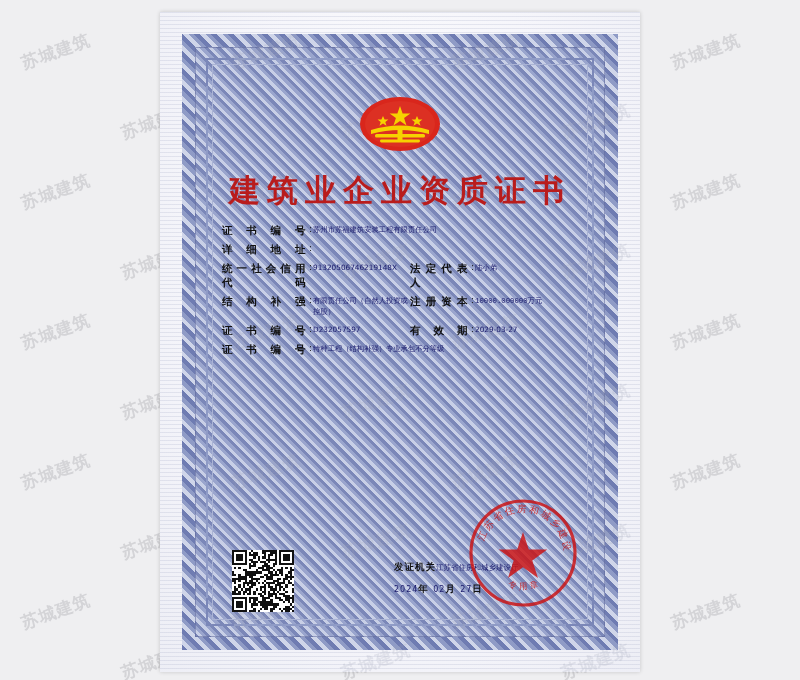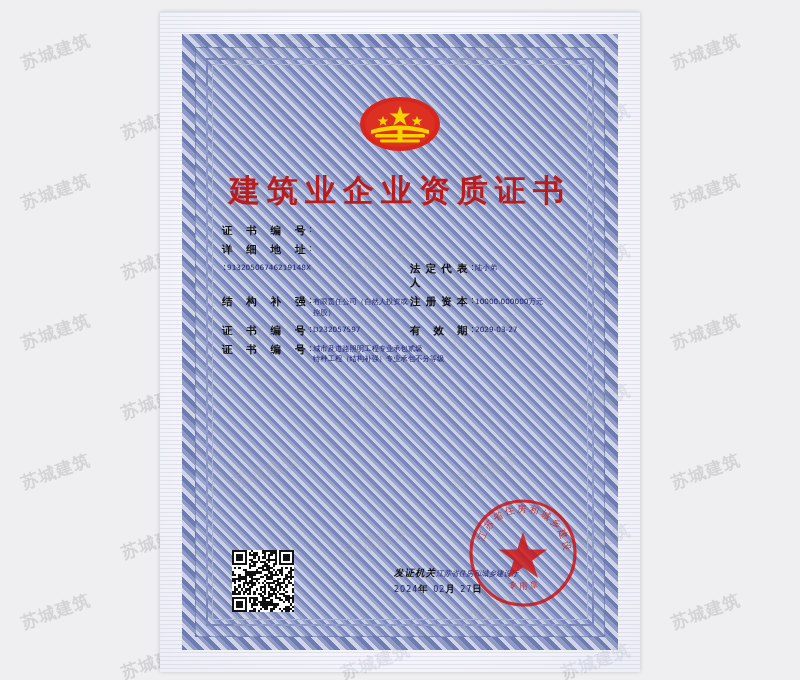--- a/index.html
+++ b/index.html
@@ -171,20 +171,21 @@
   }
   .half {
     display: flex;
     align-items: flex-start;
   }
   .half.left { width: 188px; }
   .half.right { flex: 1; }
   .half.right .flabel { width: 60px; }
   .multiline .fvalue {
     line-height: 1.55;
+    font-family: Liberation Mono, monospace;
   }
   .qual-list div { white-space: nowrap; }
 
   
   .qr {
     position: absolute;
     left: 72px;
     bottom: 60px;
     width: 62px;
     height: 62px;
@@ -198,24 +199,23 @@
     right: 66px;
     bottom: 76px;
     width: 180px;
     z-index: 5;
     text-align: left;
   }
   .issue-line {
     font-size: 9.5px;
     color: #111;
     letter-spacing: 1px;
-    margin-bottom: 3px;
+    margin-bottom: 9px;
     font-weight: 600;
     white-space: nowrap;
-    font-style: italic;
   }
   .issue-line .val {
     color: #1a1a6b;
     font-size: 7.5px;
     font-weight: normal;
     letter-spacing: 0;
   }
   .date-line {
     font-size: 9.5px;
     color: #111;
@@ -320,29 +320,31 @@
     </svg>
   </div>
 
   <div class="cert-title">建筑业企业资质证书</div>
 
   <div class="fields">
 
     <div class="frow">
       <div class="flabel">证书编号</div>
       <div class="fcolon">:</div>
+      <div class="fvalue">苏州市苏福建筑安装工程有限责任公司</div>
     </div>
 
     <div class="frow">
       <div class="flabel">详细地址</div>
       <div class="fcolon">:</div>
     </div>
 
     <div class="frow split">
       <div class="half left">
+        <div class="flabel">统一社会信用代码</div>
         <div class="fcolon">:</div>
         <div class="fvalue">91320506746219148X</div>
       </div>
       <div class="half right">
         <div class="flabel">法定代表人</div>
         <div class="fcolon">:</div>
         <div class="fvalue">陆小弟</div>
       </div>
     </div>
 
@@ -369,21 +371,20 @@
         <div class="flabel">有效期</div>
         <div class="fcolon">:</div>
         <div class="fvalue">2029-03-27</div>
       </div>
     </div>
 
     <div class="frow">
       <div class="flabel">证书编号</div>
       <div class="fcolon">:</div>
       <div class="fvalue qual-list" id="qual-list">
-          <div>城市及道路照明工程专业承包贰级</div>
           <div>特种工程（结构补强）专业承包不分等级</div>
         </div>
     </div>
 
   </div>
 
   <div class="qr">
     <svg viewBox="0 0 29 29" width="62" height="62" shape-rendering="crispEdges">
       <rect width="29" height="29" fill="#ffffff"></rect>
       <g fill="#111111" id="qr-cells">

